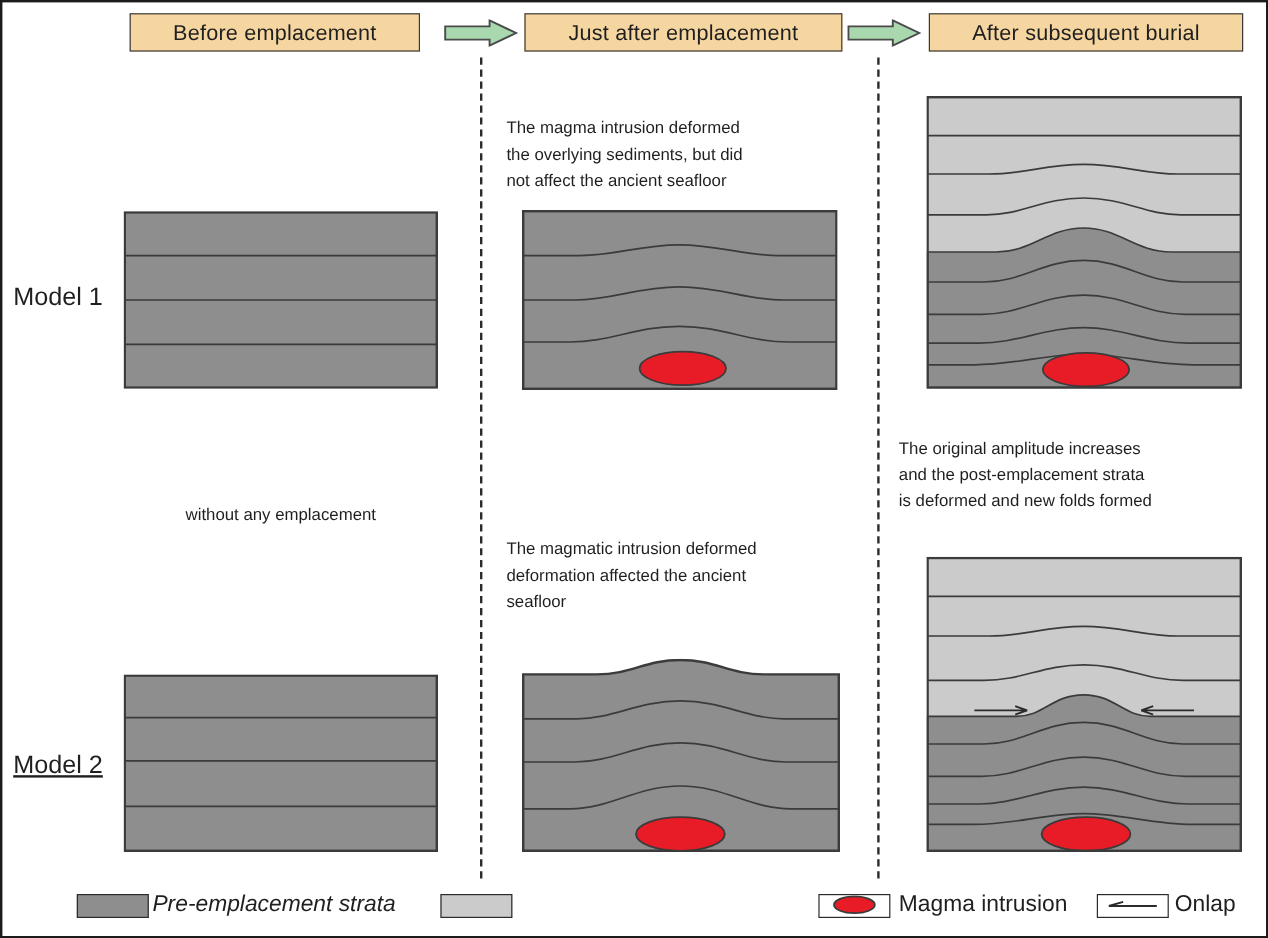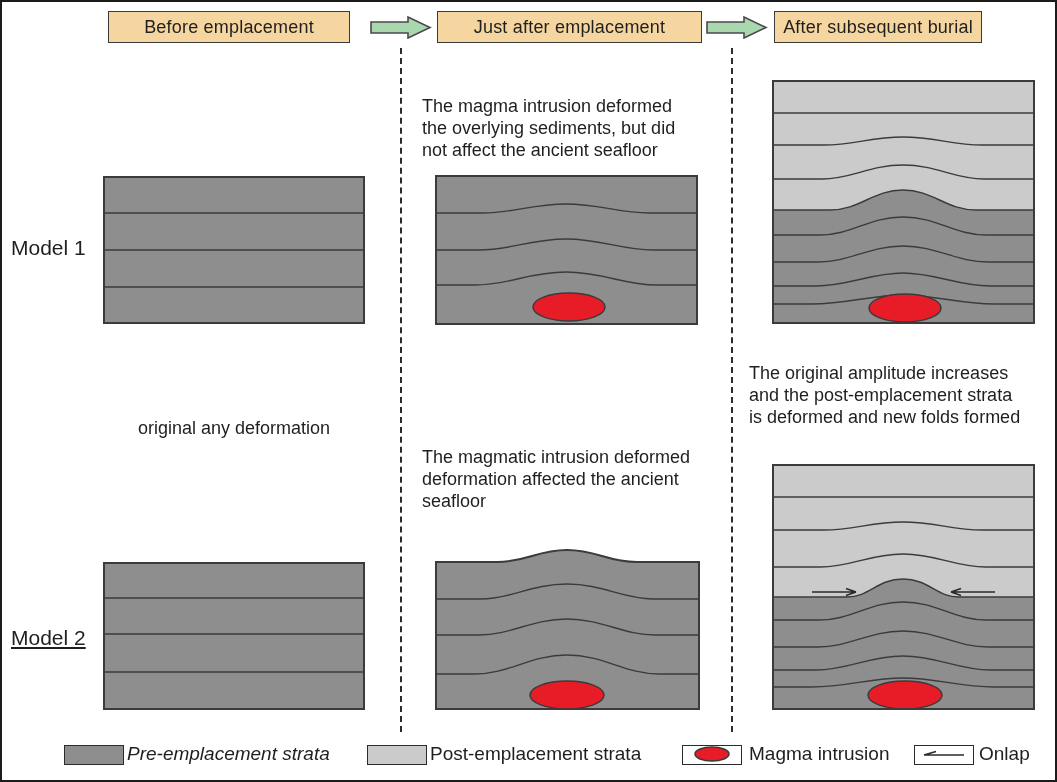--- a/index.html
+++ b/index.html
@@ -16,21 +16,21 @@
     box-sizing:border-box; border:1.6px solid var(--header-border,#3a3a3a);
     background:var(--header-fill,#f6d6a0);
     display:flex; align-items:center; justify-content:center;
     font-size:18px; letter-spacing:0.2px;
   }
   .model-label { position:absolute; font-size:21px; }
   .dashed-sep {
     position:absolute; top:46px; height:684px; width:0;
     border-left:2.4px dashed #2b2b2b;
   }
-  .note { position:absolute; font-size:18px; line-height:22px; }
+  .note { position:absolute; font-size:14px; line-height:22px; }
   .note span { display:block; }
   .note.centered { text-align:center; }
   .legend-label { position:absolute; top:741px; font-size:19px; white-space:nowrap; }
   .legend-swatch {
     position:absolute; top:743px; width:60px; height:20px;
     box-sizing:border-box; border:1.8px solid #2b2b2b; background:#fff;
   }
   .fill-pre   { fill:var(--pre-strata,#8e8e8e); }
   .fill-post  { fill:var(--post-strata,#cbcbcb); }
   .fill-magma { fill:var(--magma,#e81c26); stroke:var(--line,#3b3b3b); stroke-width:1.5; }
@@ -50,21 +50,21 @@
   </div>
   <svg class="abs" style="left:368px;top:14px;" width="62" height="23">
     <polygon class="stage-arrow" points="1,6 38,6 38,1 60,11.5 38,22 38,17 1,17"></polygon>
   </svg>
   <div class="stage-box" style="left:435px;width:265px;">
     <span>Just after emplacement</span>
   </div>
   <svg class="abs" style="left:704px;top:14px;" width="62" height="23">
     <polygon class="stage-arrow" points="1,6 38,6 38,1 60,11.5 38,22 38,17 1,17"></polygon>
   </svg>
-  <div class="stage-box" style="left:772px;width:208px;">
+  <div class="stage-box" style="left:772px;width:262px;">
     <span>After subsequent burial</span>
   </div>
 
   <div class="dashed-sep" style="left:398px;"></div>
   <div class="dashed-sep" style="left:729px;"></div>
 
   <div class="model-label" style="left:9px;top:234px;text-align:center;">Model 1</div>
   <div class="model-label" style="left:9px;top:624px;text-decoration:underline;">Model 2</div>
 
   <svg class="abs" style="left:101px;top:174px;" width="262" height="148">
@@ -99,21 +99,21 @@
     <path class="stroke-line" d="M1,224 L40,224 C74,224 101,215 131,215 C161,215 188,224 222,224 L262,224"></path>
     <ellipse class="fill-magma" cx="133" cy="228" rx="36" ry="14"></ellipse>
     <rect class="block-border" x="1" y="1" width="261" height="242"></rect>
   </svg>
   <div class="note" style="left:747px;top:360px;width:312px;">
     <span>The original amplitude increases</span>
     <span>and the post-emplacement strata</span>
     <span>is deformed and new folds formed</span>
   </div>
 
-  <div class="note centered" style="left:101px;top:415px;width:262px;">original any deformation</div>
+  <div class="note centered" style="left:101px;top:415px;width:262px;">without any emplacement</div>
 
   <svg class="abs" style="left:101px;top:560px;" width="262" height="148">
     <rect class="fill-pre" x="1" y="1" width="260" height="146"></rect>
     <path class="stroke-line" d="M1,36 L261,36 M1,72 L261,72 M1,110 L261,110"></path>
     <rect class="block-border" x="1" y="1" width="260" height="146"></rect>
   </svg>
 
   <div class="note" style="left:420px;top:444px;width:316px;">
     <span>The magmatic intrusion deformed</span>
     <span>deformation affected the ancient</span>
@@ -144,21 +144,20 @@
       <path class="onlap-stroke" d="M223,128 L179,128 M179,128 L189,124.5 M179,128 L189,131.5"></path>
     </g>
     <ellipse class="fill-magma" cx="133" cy="231" rx="37" ry="14"></ellipse>
     <rect class="block-border" x="1" y="1" width="261" height="244"></rect>
   </svg>
 
   <div class="legend-swatch" style="left:62px;background:var(--pre-strata);"></div>
   <div class="legend-label" style="left:125px;font-style:italic;">Pre-emplacement strata</div>
 
   <div class="legend-swatch" style="left:365px;background:var(--post-strata);"></div>
-  <div class="legend-label" style="left:428px;">Post-emplacement strata</div>
 
   <div class="legend-swatch" style="left:680px;">
     <svg width="56" height="16" style="display:block;margin:0 auto;">
       <ellipse class="fill-magma" cx="28" cy="8" rx="17" ry="7"></ellipse>
     </svg>
   </div>
   <div class="legend-label" style="left:747px;">Magma intrusion</div>
 
   <div class="legend-swatch" style="left:912px;">
     <svg width="56" height="16" style="display:block;margin:0 auto;">

